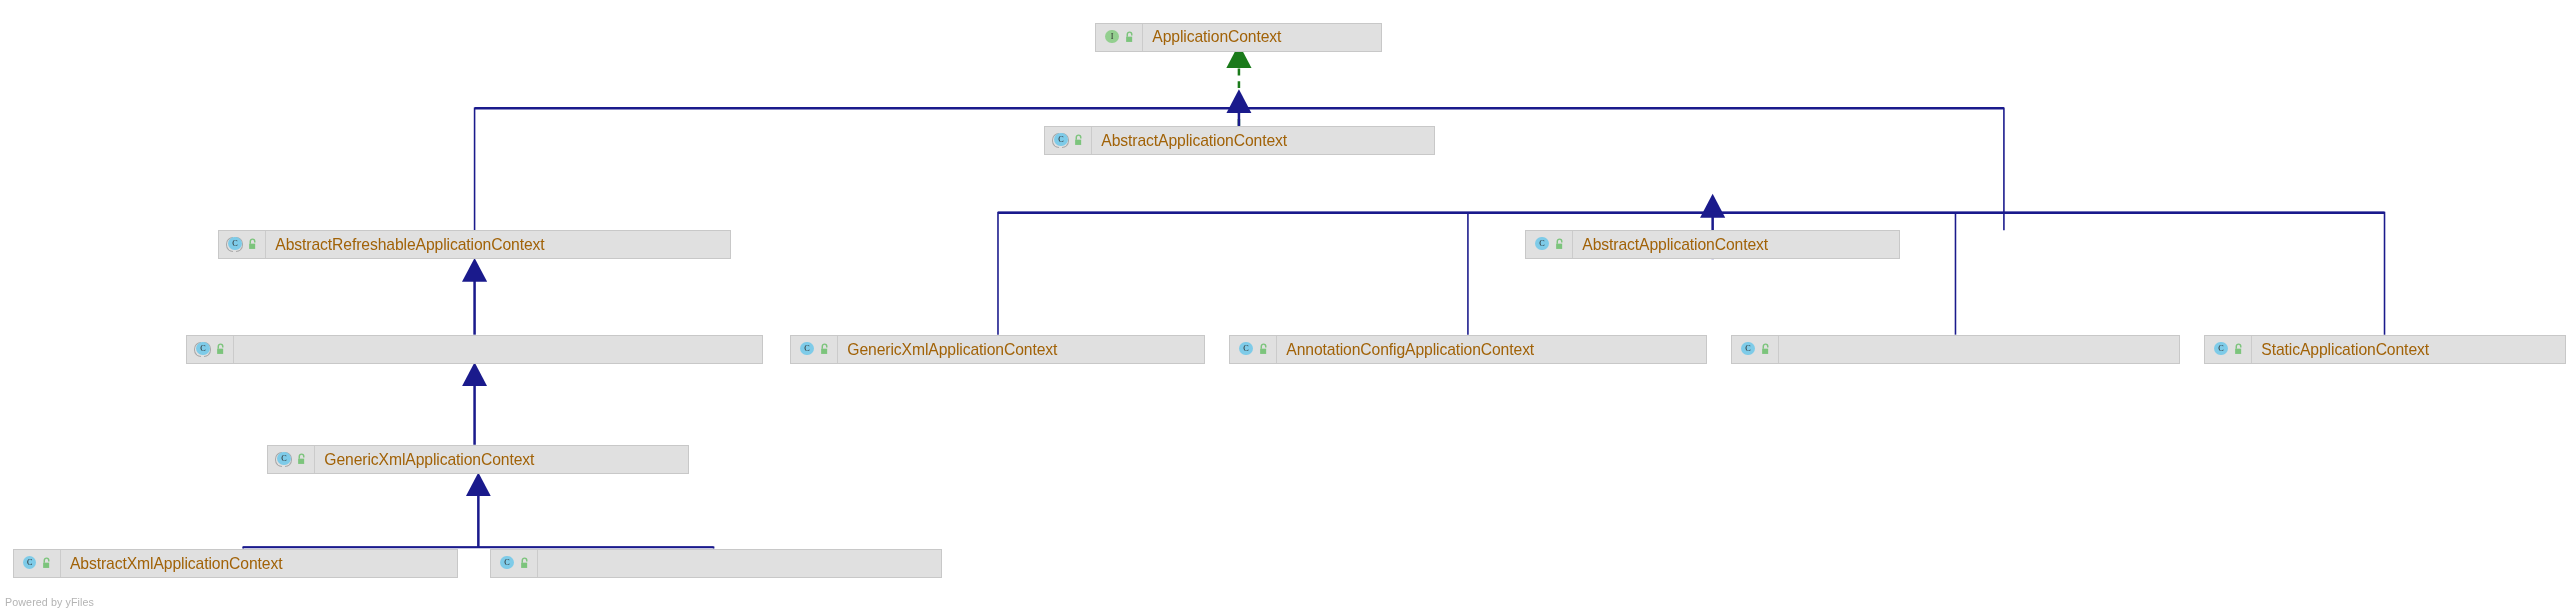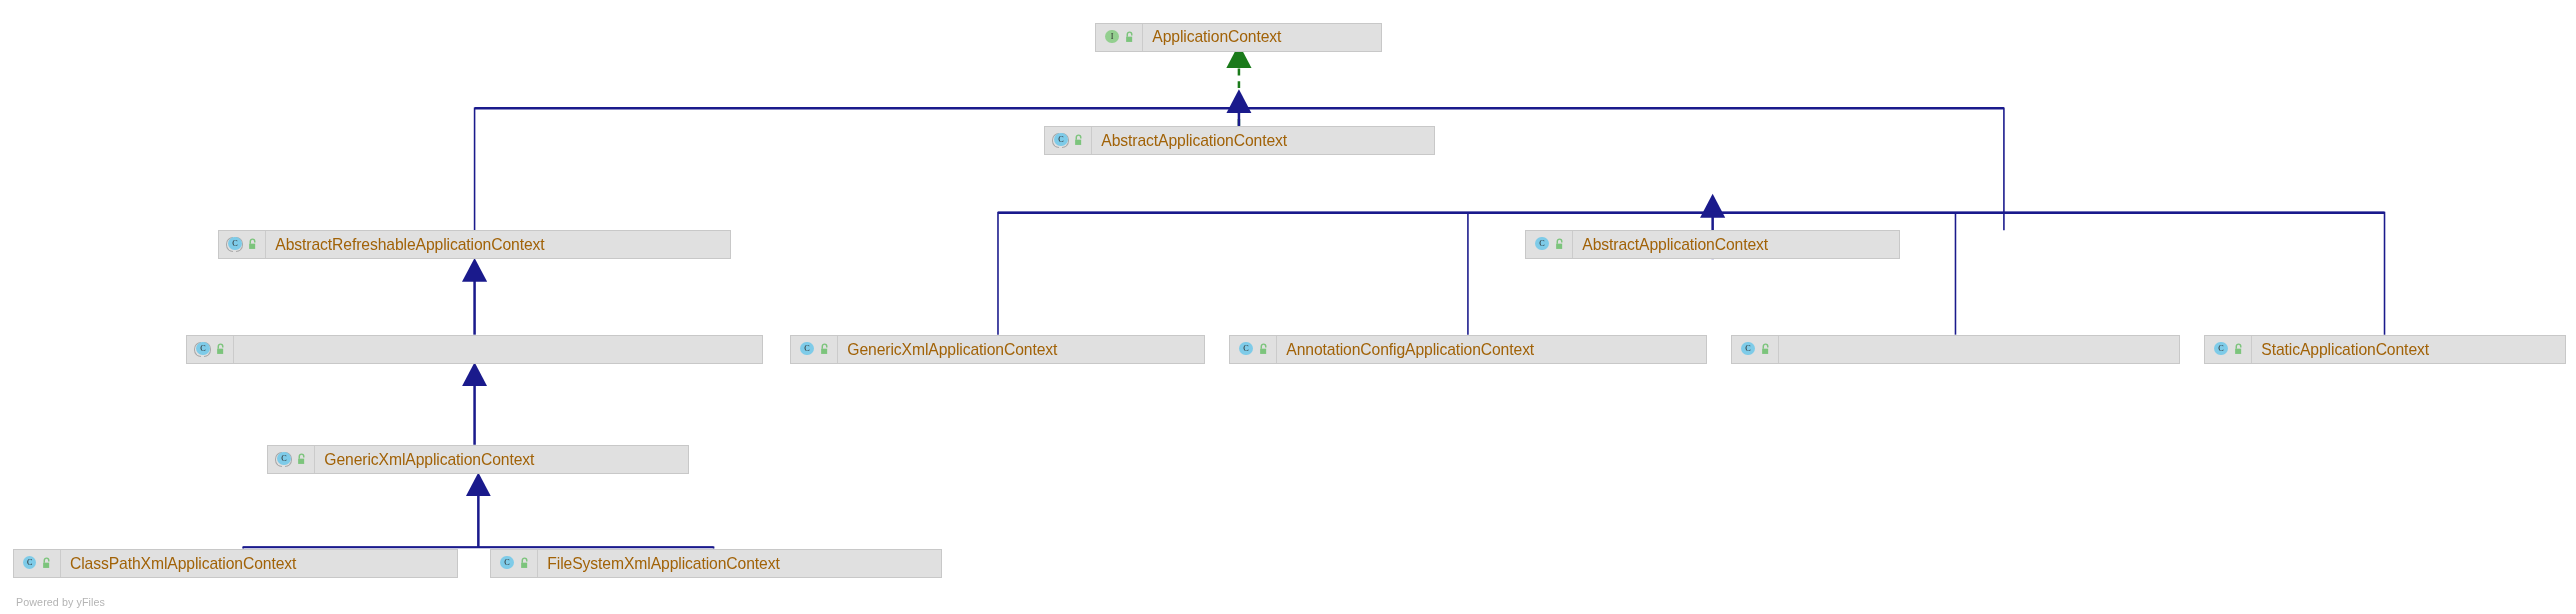--- a/index.html
+++ b/index.html
@@ -100,21 +100,21 @@
     border-left: none;
     border-radius: 0 8.2px 8.2px 0;
   }
   .lock-icon {
     width: 11.3px;
     height: 12.6px;
     flex: 0 0 auto;
   }
   .watermark {
     position: absolute;
-    left: 16px;
+    left: 5px;
     top: 596px;
     font-size: 10.7px;
     color: #b4b4b4;
     font-family: "Liberation Sans", sans-serif;
     letter-spacing: 0.1px;
   }
 </style>
 </head>
 <body>
 
@@ -324,34 +324,33 @@
       <span class="type-icon cls">
         <span class="disc">C</span>
       </span>
       <span class="lock-icon">
         <svg viewBox="0 0 18 20" width="11.3" height="12.6">
           <path d="M5.2,9 L5.2,5.4 A3.6,3.6 0 0 1 12.4,5.4 L12.4,7.1" fill="none" stroke="#7cc47c" stroke-width="2.3"></path>
           <rect x="3.4" y="9" width="9.6" height="8.4" fill="#7cc47c"></rect>
         </svg>
       </span>
     </span>
-    <span class="node-label">ClassPathXmlApplicationContext</span>
+    <span class="node-label">AbstractXmlApplicationContext</span>
   </div>
 
   <div class="node" style="left:490px; top:549px; width:452px;">
     <span class="node-icons">
       <span class="type-icon cls">
         <span class="disc">C</span>
       </span>
       <span class="lock-icon">
         <svg viewBox="0 0 18 20" width="11.3" height="12.6">
           <path d="M5.2,9 L5.2,5.4 A3.6,3.6 0 0 1 12.4,5.4 L12.4,7.1" fill="none" stroke="#7cc47c" stroke-width="2.3"></path>
           <rect x="3.4" y="9" width="9.6" height="8.4" fill="#7cc47c"></rect>
         </svg>
       </span>
     </span>
-    <span class="node-label">FileSystemXmlApplicationContext</span>
   </div>
 
   <div class="watermark">Powered by yFiles</div>
 
 </div>
 
 
 </body></html>

